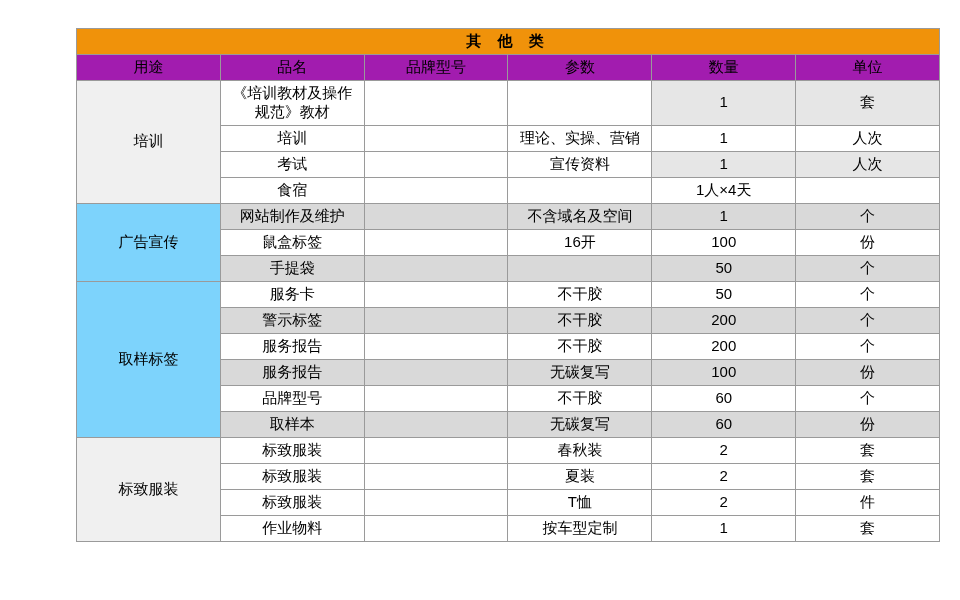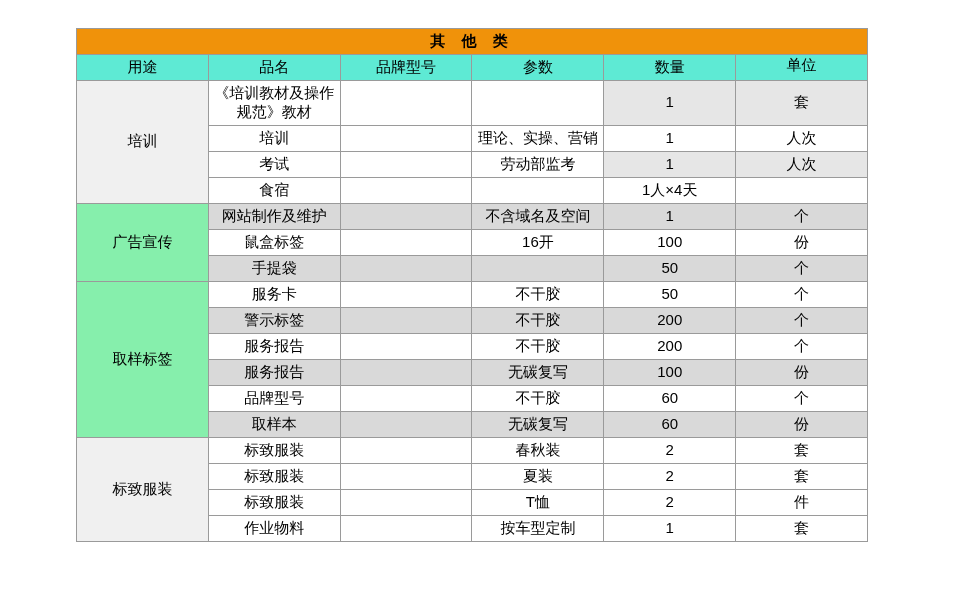--- a/index.html
+++ b/index.html
@@ -16,21 +16,21 @@
   }
   .sheet {
     position: absolute;
     left: 76px;
     top: 28px;
     width: 808px;
   }
   table.grid {
     border-collapse: collapse;
     table-layout: fixed;
-    width: 792px;
+    width: 864px;
   }
   table.grid td {
     border: 1px solid #9a9a9a;
     font-size: 15px;
     text-align: center;
     vertical-align: middle;
     padding: 3px 4px;
     line-height: 1.25;
     height: 26px;
     box-sizing: border-box;
@@ -38,49 +38,49 @@
   .title-cell {
     background: #f0920a;
     color: #000000;
     font-size: 17px;
     font-weight: bold;
     letter-spacing: 6px;
     height: 28px;
     border: 1px solid #9a9a9a;
   }
   .head-cell {
-    background: #5eead4;
+    background: #a21caf;
     font-size: 15px;
     height: 27px;
   }
   .shade {
     background: #d9d9d9;
   }
   .shade-light {
     background: #e6e6e6;
   }
   .cat-cell {
     background: #f0f0f0;
     font-size: 16px;
   }
   .cat-cell.shade {
-    background: #86efac;
+    background: #7dd3fc;
   }
   .tall {
     height: 52px;
   }
   .wrap-cell {
     word-break: break-all;
   }
   .col-use { width: 158px; }
   .col-name { width: 160px; }
   .col-brand { width: 132px; }
   .col-param { width: 172px; }
   .col-qty { width: 94px; }
-  .col-unit { width: 92px; font-family: Liberation Mono, monospace; }
+  .col-unit { width: 92px; }
 </style>
 </head>
 <body>
 
 <div class="sheet">
   <table class="grid">
     <tbody>
       <tr>
         <td class="title-cell" colspan="6">其 他 类</td>
       </tr>
@@ -104,21 +104,21 @@
       <tr>
         <td class="tall">培训</td>
         <td class="tall"></td>
         <td class="tall wrap-cell">理论、实操、营销</td>
         <td class="tall">1</td>
         <td class="tall">人次</td>
       </tr>
       <tr>
         <td>考试</td>
         <td></td>
-        <td>劳动部监考</td>
+        <td>宣传资料</td>
         <td class="shade-light">1</td>
         <td class="shade-light">人次</td>
       </tr>
       <tr>
         <td>食宿</td>
         <td></td>
         <td></td>
         <td>1人×4天</td>
         <td></td>
       </tr>

